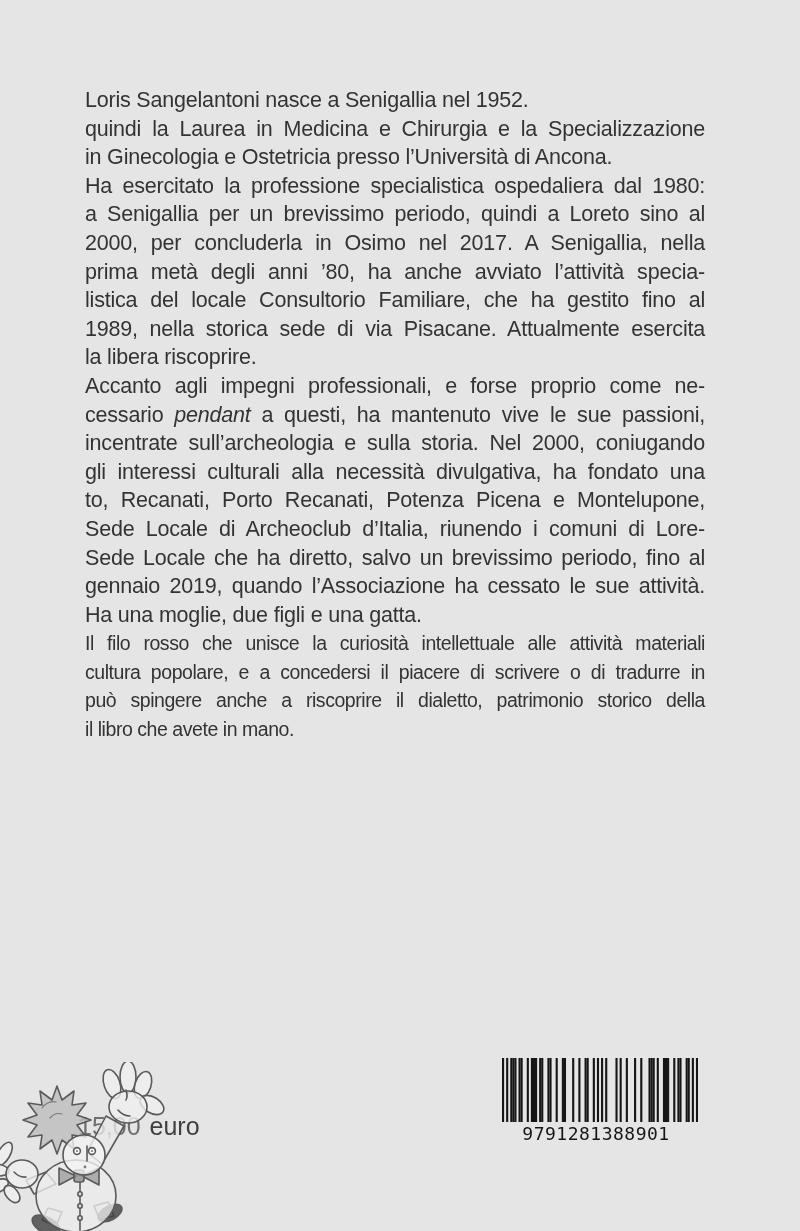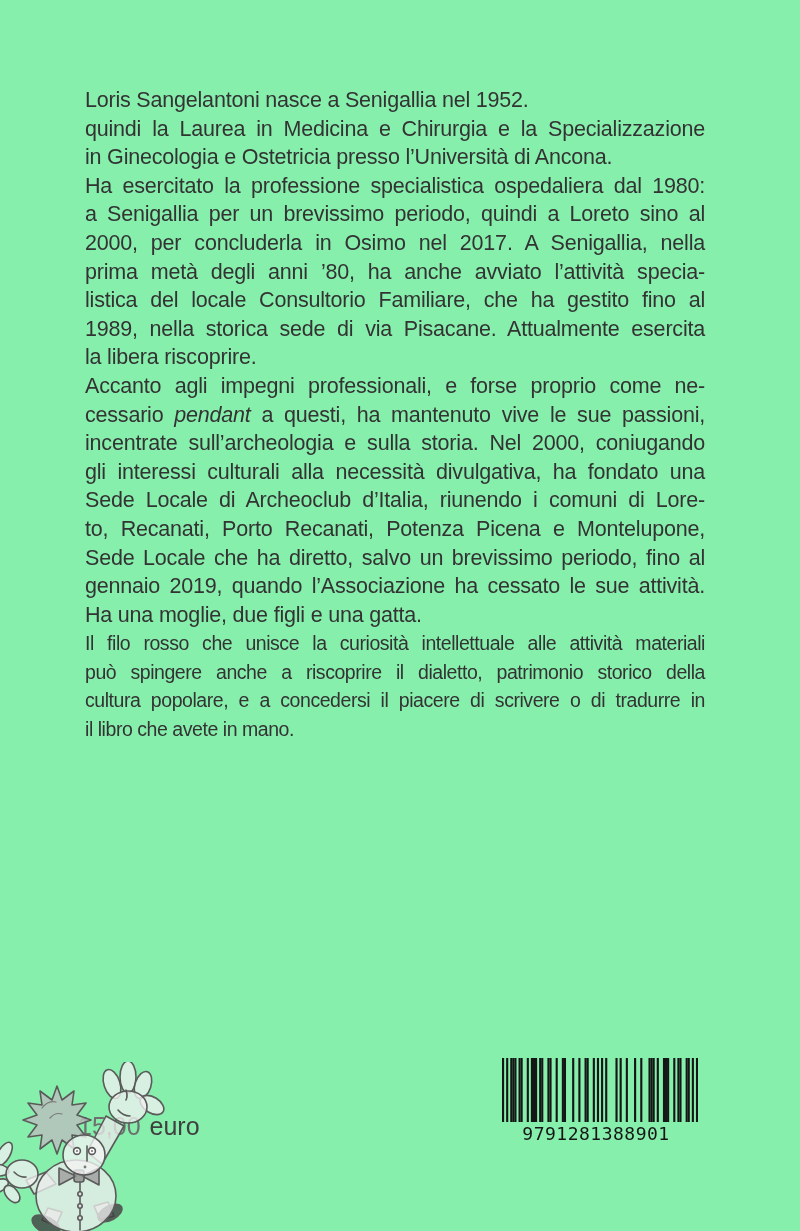--- a/index.html
+++ b/index.html
@@ -1,20 +1,20 @@
 <!DOCTYPE html>
 <html><head>
 <meta charset="utf-8">
 <style>
   html, body { margin: 0; padding: 0; background: #ffffff; }
   .cover {
     position: relative;
     width: 800px;
     height: 1231px;
-    background: #86efac;
+    background: #e5e5e5;
     overflow: hidden;
     font-family: "Liberation Sans", sans-serif;
     color: #353535;
   }
   
   .bio {
     position: absolute;
     left: 85px;
     top: 86px;
     width: 620px;
@@ -91,28 +91,28 @@
       <div class="bio-line justify"><span>a Senigallia per un brevissimo periodo, quindi a Loreto sino al</span></div>
       <div class="bio-line justify"><span>2000, per concluderla in Osimo nel 2017. A Senigallia, nella</span></div>
       <div class="bio-line justify"><span>prima metà degli anni ’80, ha anche avviato l’attività specia-</span></div>
       <div class="bio-line justify"><span>listica del locale Consultorio Familiare, che ha gestito fino al</span></div>
       <div class="bio-line justify"><span>1989, nella storica sede di via Pisacane. Attualmente esercita</span></div>
       <div class="bio-line"><span>la libera riscoprire.</span></div>
       <div class="bio-line justify"><span>Accanto agli impegni professionali, e forse proprio come ne-</span></div>
       <div class="bio-line justify"><span>cessario </span><em>pendant</em><span> a questi, ha mantenuto vive le sue passioni,</span></div>
       <div class="bio-line justify"><span>incentrate sull’archeologia e sulla storia. Nel 2000, coniugando</span></div>
       <div class="bio-line justify"><span>gli interessi culturali alla necessità divulgativa, ha fondato una</span></div>
+      <div class="bio-line justify"><span>to, Recanati, Porto Recanati, Potenza Picena e Montelupone,</span></div>
       <div class="bio-line justify"><span>Sede Locale di Archeoclub d’Italia, riunendo i comuni di Lore-</span></div>
-      <div class="bio-line justify"><span>to, Recanati, Porto Recanati, Potenza Picena e Montelupone,</span></div>
       <div class="bio-line justify"><span>Sede Locale che ha diretto, salvo un brevissimo periodo, fino al</span></div>
       <div class="bio-line justify"><span>gennaio 2019, quando l’Associazione ha cessato le sue attività.</span></div>
       <div class="bio-line"><span>Ha una moglie, due figli e una gatta.</span></div>
       <div class="bio-line justify condensed"><span>Il filo rosso che unisce la curiosità intellettuale alle attività materiali</span></div>
+      <div class="bio-line justify condensed"><span>cultura popolare, e a concedersi il piacere di scrivere o di tradurre in</span></div>
       <div class="bio-line justify condensed"><span>può spingere anche a riscoprire il dialetto, patrimonio storico della</span></div>
-      <div class="bio-line justify condensed"><span>cultura popolare, e a concedersi il piacere di scrivere o di tradurre in</span></div>
       <div class="bio-line condensed"><span>il libro che avete in mano.</span></div>
     </div>
 
   <div class="price">
     <span class="amount">15,00</span><span class="currency">euro</span>
   </div>
 
   <svg class="mascot" viewBox="0 0 180 172" xmlns="http://www.w3.org/2000/svg" aria-hidden="true">
     <g stroke="#5a5a5a" stroke-width="1.6" stroke-linejoin="round" stroke-linecap="round" fill-opacity="0.78">
 

